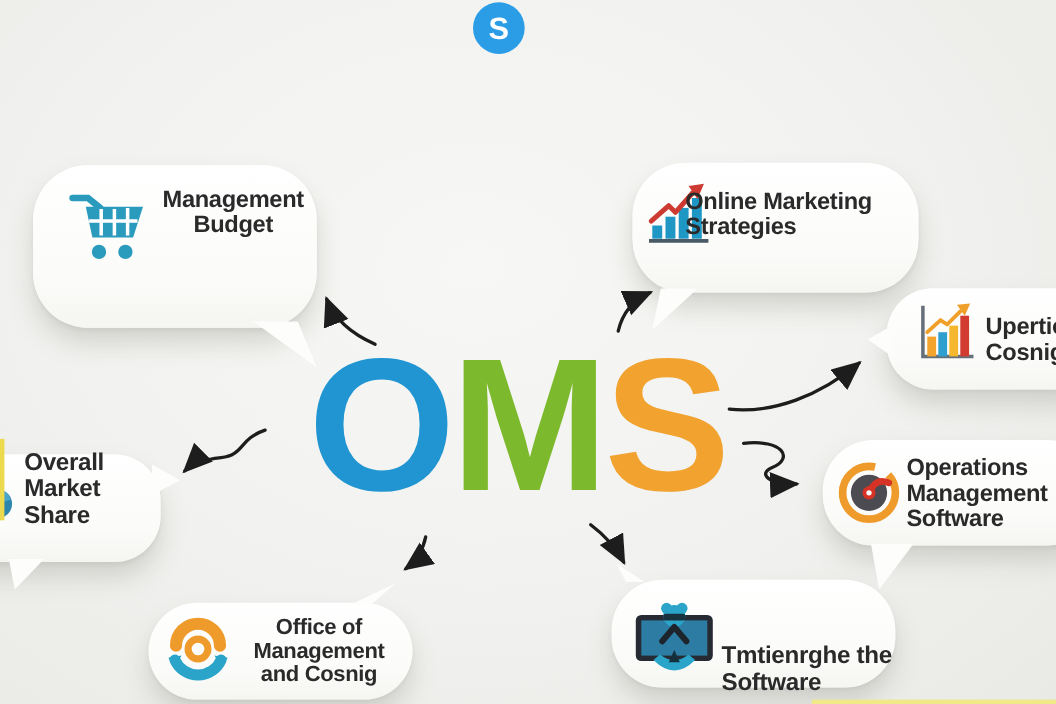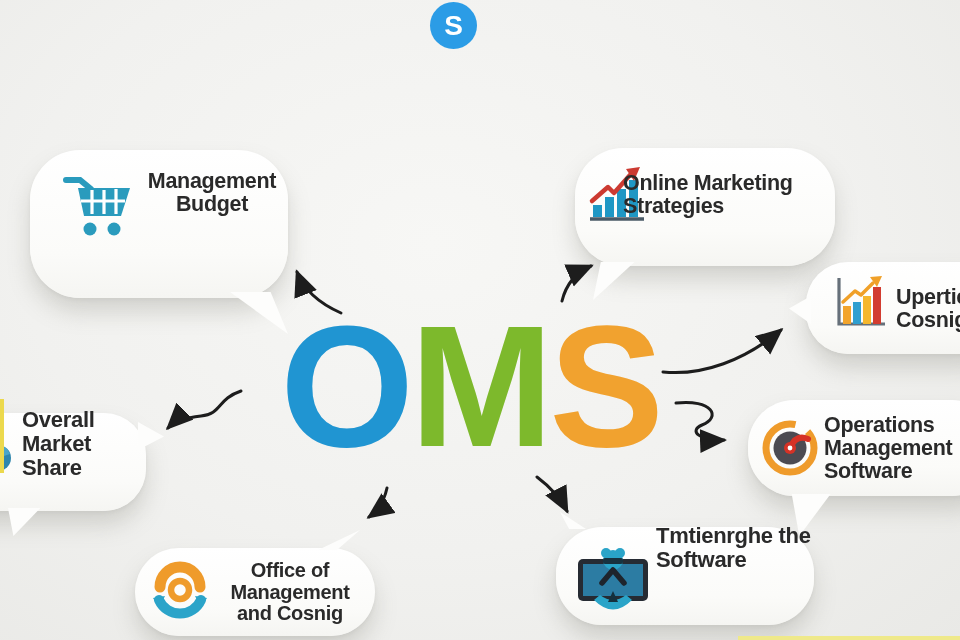--- a/index.html
+++ b/index.html
@@ -152,21 +152,21 @@
       <circle cx="44" cy="8" r="5" fill="#2aa4c8"></circle>
       <rect x="2" y="14" width="70" height="42" rx="5" fill="#262b33"></rect>
       <rect x="7" y="19" width="60" height="32" fill="#2c7ca3"></rect>
       <circle cx="37" cy="15" r="10" fill="#2aa4c8"></circle>
       <rect x="27" y="13" width="20" height="6" rx="2" fill="#18323f"></rect>
       <path d="M26 38 L37 25 L48 38" stroke="#1e242c" stroke-width="5.5" fill="none" stroke-linecap="round" stroke-linejoin="round"></path>
       <path d="M18 55 Q37 74 56 55 L50 50 Q37 60 24 50 Z" fill="#2aa4c8"></path>
       <path d="M37 46 L32 57 H42 Z" fill="#15303d"></path>
     </svg>
   </div>
-  <div class="btxt" style="left:656px;top:524px;width:170px;font-size:22px;">
+  <div class="btxt" style="left:656px;top:584px;width:170px;font-size:22px;">
     <div class="line">Tmtienrghe the</div>
     <div class="line">Software</div>
   </div>
 
   <svg class="arrows" width="960" height="640" viewBox="0 0 960 640">
     <defs>
       <marker id="ah" markerWidth="11" markerHeight="9" refX="8" refY="4" orient="auto">
         <path d="M0,0 L9,4 L0,8 Z" fill="#1d1d1d"></path>
       </marker>
     </defs>

